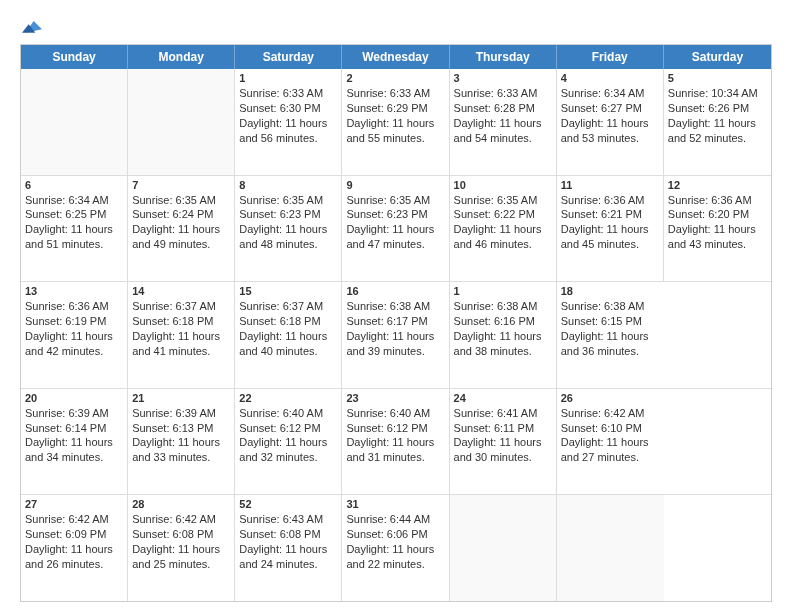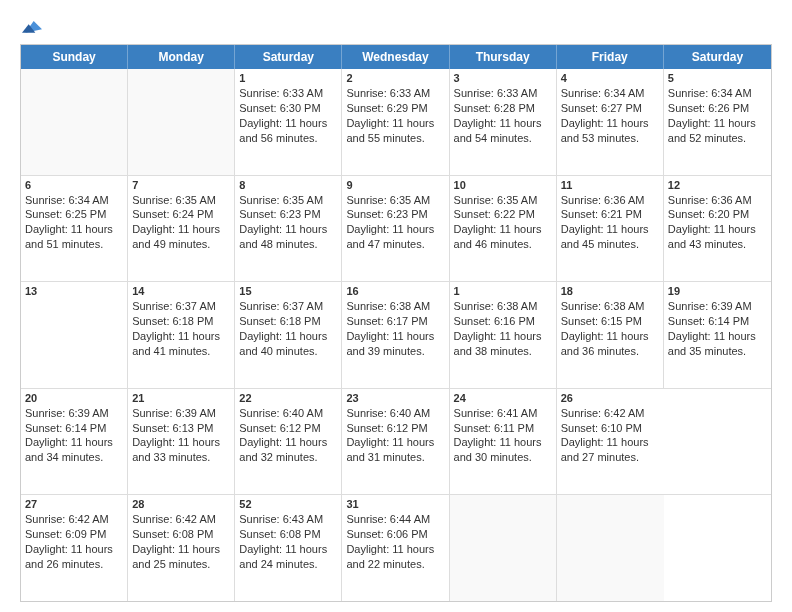--- a/index.html
+++ b/index.html
@@ -171,21 +171,21 @@
 Daylight: 11 hours and 54 minutes.</div>
           </div>
           <div class="cal-cell">
             <span class="day-num">4</span>
             <div class="cell-info">Sunrise: 6:34 AM
 Sunset: 6:27 PM
 Daylight: 11 hours and 53 minutes.</div>
           </div>
           <div class="cal-cell">
             <span class="day-num">5</span>
-            <div class="cell-info">Sunrise: 6:34 AM
+            <div class="cell-info">Sunrise: 10:34 AM
 Sunset: 6:26 PM
 Daylight: 11 hours and 52 minutes.</div>
           </div>
         </div>
         <div class="cal-row">
           <div class="cal-cell">
             <span class="day-num">6</span>
             <div class="cell-info">Sunrise: 6:34 AM
 Sunset: 6:25 PM
 Daylight: 11 hours and 51 minutes.</div>
@@ -223,20 +223,23 @@
           <div class="cal-cell">
             <span class="day-num">12</span>
             <div class="cell-info">Sunrise: 6:36 AM
 Sunset: 6:20 PM
 Daylight: 11 hours and 43 minutes.</div>
           </div>
         </div>
         <div class="cal-row">
           <div class="cal-cell">
             <span class="day-num">13</span>
+            <div class="cell-info">Sunrise: 6:36 AM
+Sunset: 6:19 PM
+Daylight: 11 hours and 42 minutes.</div>
           </div>
           <div class="cal-cell">
             <span class="day-num">14</span>
             <div class="cell-info">Sunrise: 6:37 AM
 Sunset: 6:18 PM
 Daylight: 11 hours and 41 minutes.</div>
           </div>
           <div class="cal-cell">
             <span class="day-num">15</span>
             <div class="cell-info">Sunrise: 6:37 AM
@@ -253,26 +256,20 @@
             <span class="day-num">1</span>
             <div class="cell-info">Sunrise: 6:38 AM
 Sunset: 6:16 PM
 Daylight: 11 hours and 38 minutes.</div>
           </div>
           <div class="cal-cell">
             <span class="day-num">18</span>
             <div class="cell-info">Sunrise: 6:38 AM
 Sunset: 6:15 PM
 Daylight: 11 hours and 36 minutes.</div>
-          </div>
-          <div class="cal-cell">
-            <span class="day-num">19</span>
-            <div class="cell-info">Sunrise: 6:39 AM
-Sunset: 6:14 PM
-Daylight: 11 hours and 35 minutes.</div>
           </div>
         </div>
         <div class="cal-row">
           <div class="cal-cell">
             <span class="day-num">20</span>
             <div class="cell-info">Sunrise: 6:39 AM
 Sunset: 6:14 PM
 Daylight: 11 hours and 34 minutes.</div>
           </div>
           <div class="cal-cell">

